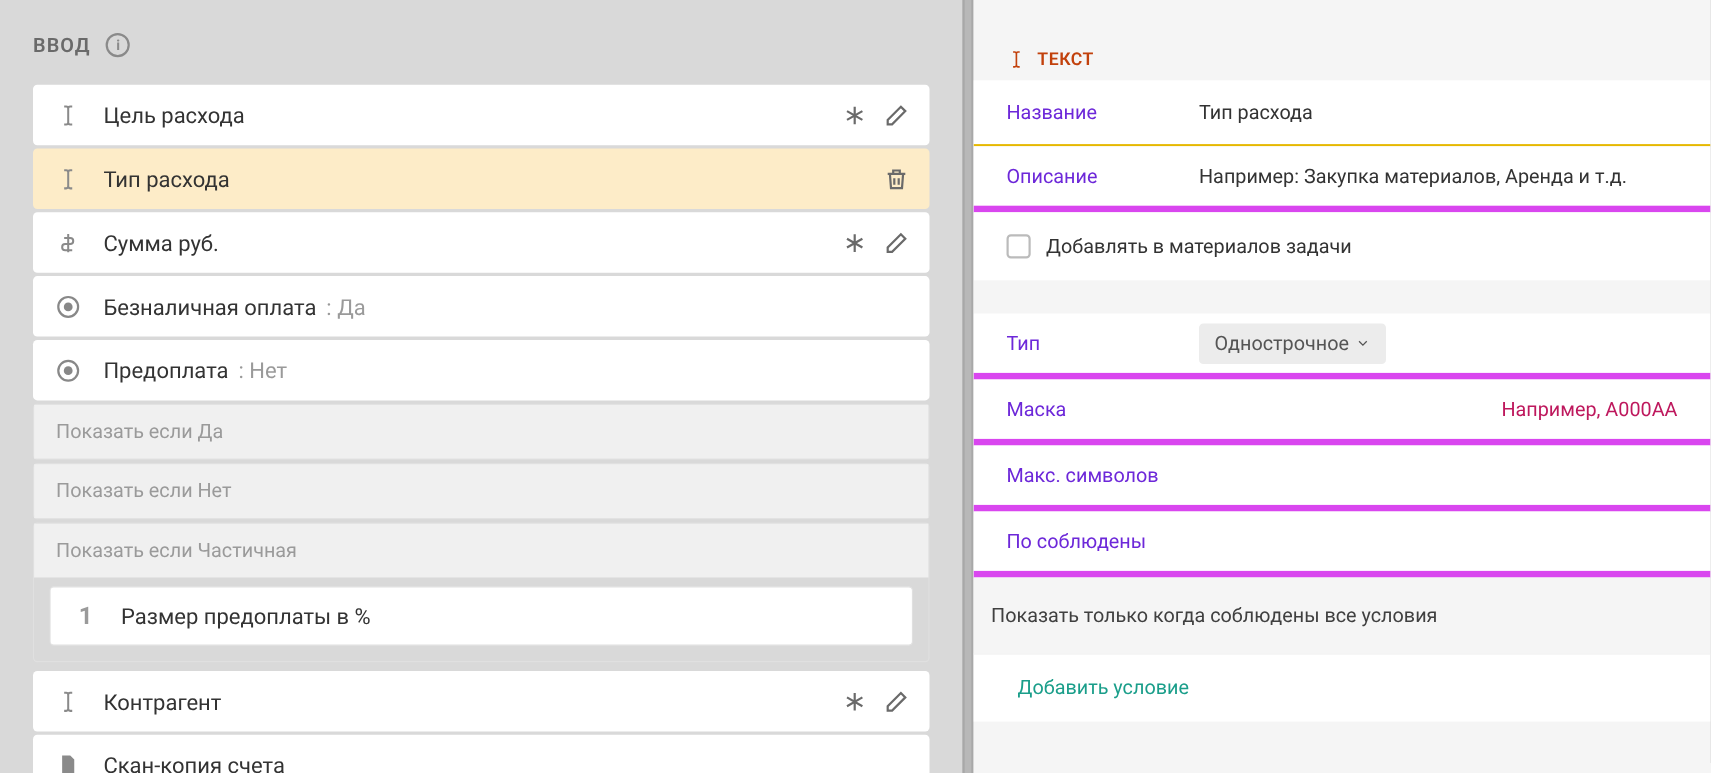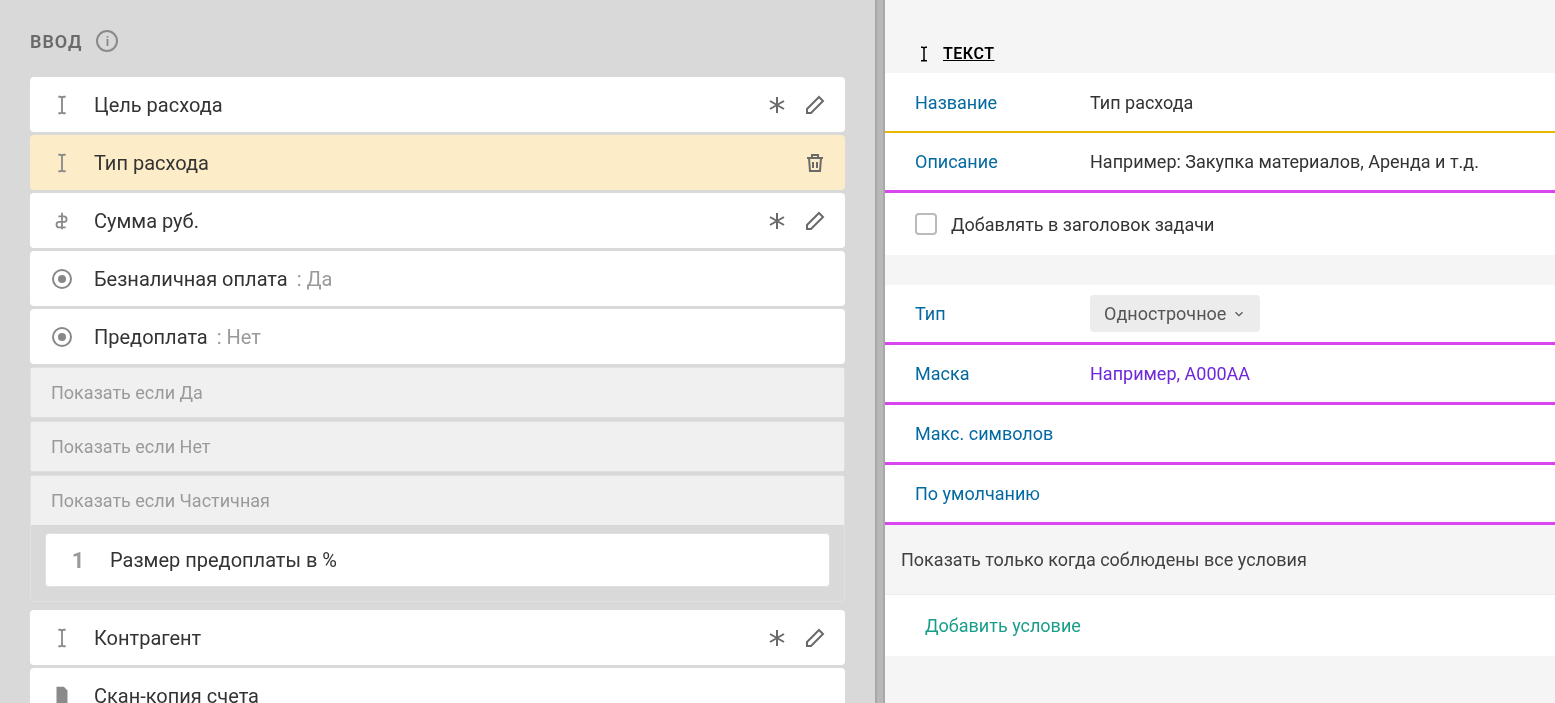--- a/index.html
+++ b/index.html
@@ -107,50 +107,49 @@
   content: ""; position: absolute; left: 4px; top: 4px;
   width: 8px; height: 8px; border-radius: 50%; background: #888;
 }
 
 
 .right-header {
   display: flex;
   align-items: flex-end;
   gap: 10px;
   padding: 44px 30px 10px 30px;
-  color: #000000;
-  text-decoration: underline;
+  color: #c2410c;
 }
 .right-header svg { width: 18px; height: 18px; }
 .right-header-label {
   font-size: 16px;
   font-weight: 600;
   letter-spacing: 0.5px;
 }
 .prop-row {
   display: flex;
   align-items: center;
   background: #fff;
-  border-bottom: 3px solid #d946ef;
+  border-bottom: 6px solid #d946ef;
   padding: 0 30px;
   min-height: 60px;
   font-size: 18px;
 }
 .prop-row.yellow-underline {
   border-bottom: 2px solid #e6b800;
 }
 .prop-label {
   width: 175px;
-  color: #0369a1;
+  color: #6d28d9;
 }
 .prop-value {
   flex: 1;
   color: #333;
 }
-.prop-value.placeholder { color: #6d28d9; }
+.prop-value.placeholder { color: #be185d; text-align: right; }
 .checkbox-row {
   display: flex;
   align-items: center;
   gap: 14px;
   padding: 20px 30px;
   background: #fff;
   font-size: 18px;
 }
 .chk {
   width: 22px; height: 22px; border: 2px solid #bbb; border-radius: 4px;
@@ -339,21 +338,21 @@
     <span class="prop-value">Тип расхода</span>
   </div>
 
   <div class="prop-row">
     <span class="prop-label">Описание</span>
     <span class="prop-value">Например: Закупка материалов, Аренда и т.д.</span>
   </div>
 
   <div class="checkbox-row">
     <span class="chk"></span>
-    <span>Добавлять в заголовок задачи</span>
+    <span>Добавлять в материалов задачи</span>
   </div>
 
   <div class="spacer-row"></div>
 
   <div class="prop-row">
     <span class="prop-label">Тип</span>
     <span class="prop-value">
       <span class="select-pill">
         <span>Однострочное</span>
         <svg width="14" height="14" viewBox="0 0 24 24" fill="none" stroke="currentColor" stroke-width="2">
@@ -367,20 +366,20 @@
     <span class="prop-label">Маска</span>
     <span class="prop-value placeholder">Например, А000АА</span>
   </div>
 
   <div class="prop-row">
     <span class="prop-label">Макс. символов</span>
     <span class="prop-value"></span>
   </div>
 
   <div class="prop-row">
-    <span class="prop-label">По умолчанию</span>
+    <span class="prop-label">По соблюдены</span>
     <span class="prop-value"></span>
   </div>
 
   <div class="section-note">Показать только когда соблюдены все условия</div>
 
   <div class="link-row">Добавить условие</div>
 </div>
 
 </body></html>

